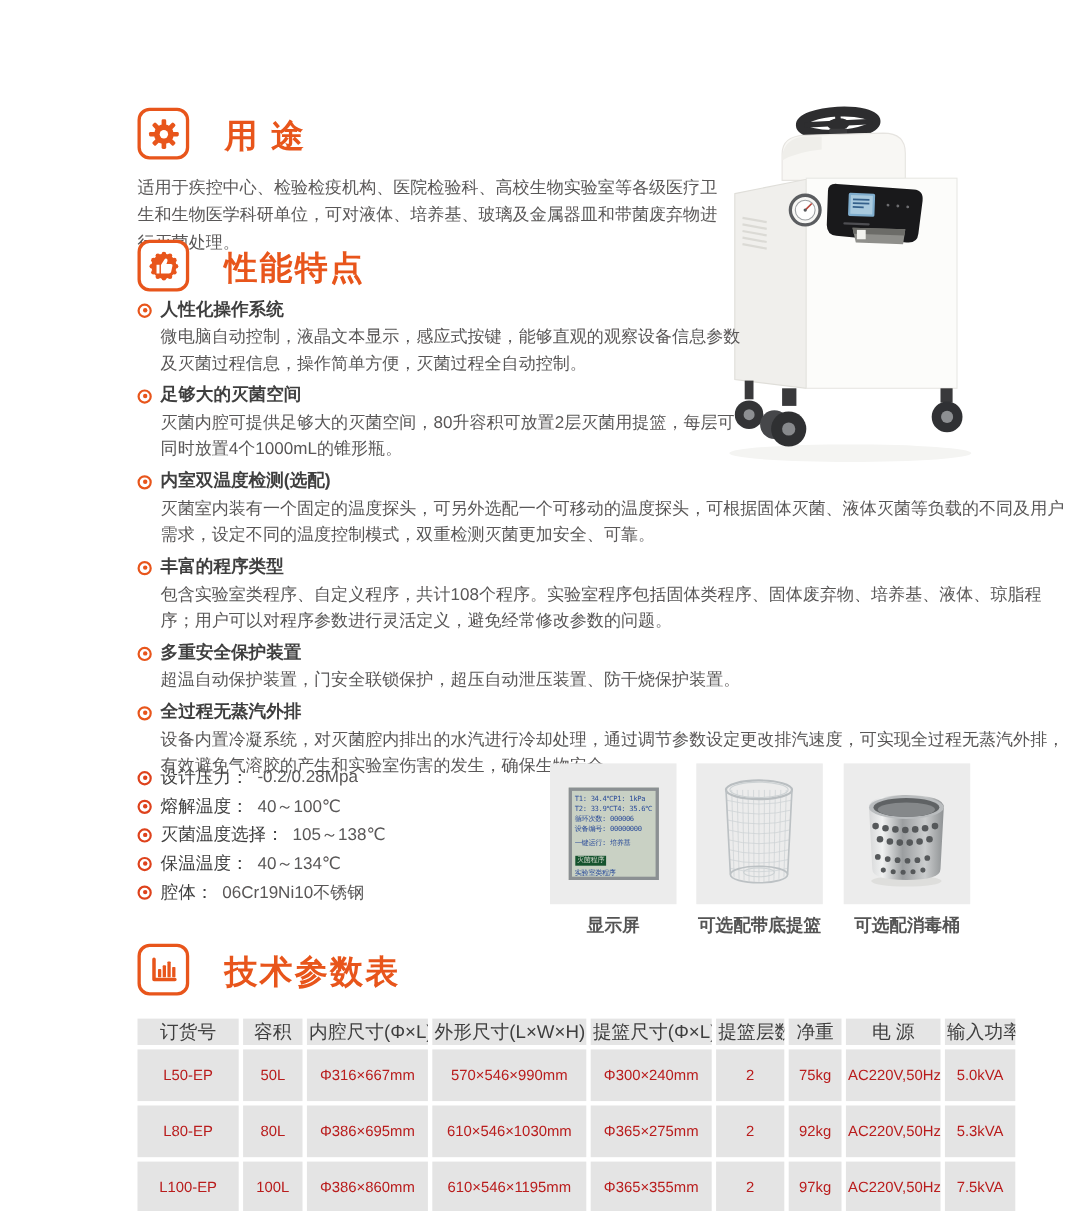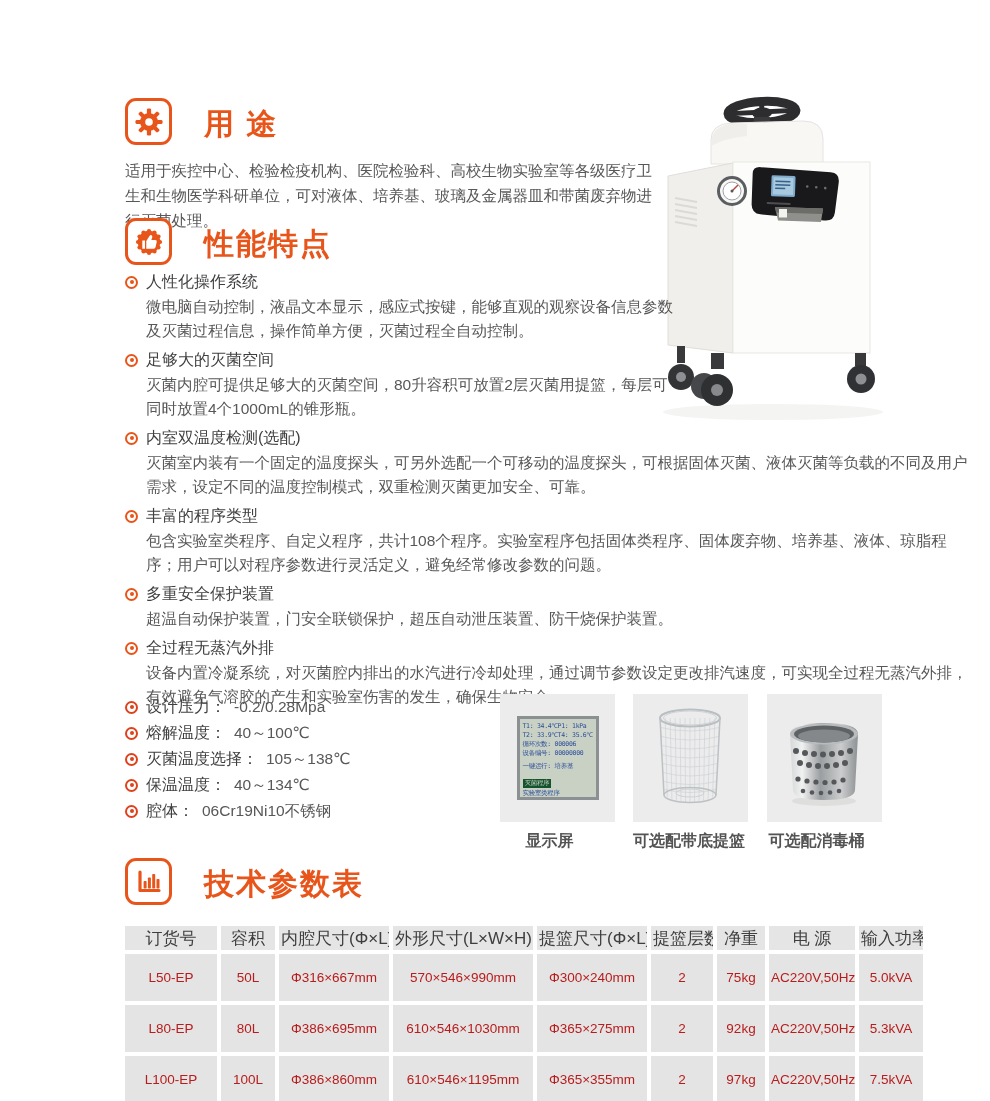--- a/index.html
+++ b/index.html
@@ -28,33 +28,33 @@
   .ring.red{border-color:var(--spec-ring)}
   .ring.red::after{background:var(--spec-ring)}
 
   
   #usage-body{width:542px;font-size:15.5px;line-height:25px;color:var(--txt-body)}
 
   
   #feature-list{width:850px}
   .feat-item{margin-bottom:5px}
   .feat-head{display:flex;align-items:center;gap:8px;height:24px}
-  .feat-head h3{margin:0;font-size:16px;line-height:24px;font-weight:normal;color:var(--txt-dark)}
+  .feat-head h3{margin:0;font-size:16px;line-height:24px;font-weight:bold;color:var(--txt-dark)}
   .feat-body{margin:1px 0 4px 21px;font-size:15.5px;line-height:24px;color:var(--txt-body)}
   .feat-item.narrow .feat-body{max-width:534px}
   .feat-item.wide  .feat-body{max-width:846px}
 
   
   #bottom-row{width:775px;height:168px}
   #spec-list{position:absolute;left:0;top:0;width:372px}
   .spec-row{display:flex;align-items:center;gap:8px;height:26px}
   .spec-label{font-size:16px;font-weight:normal;color:var(--txt-dark)}
   .spec-value{font-size:15.5px;color:var(--txt-body)}
 
-  .gal-card{position:absolute;top:0;width:99px}
+  .gal-card{position:absolute;top:0;width:115px}
   .gal-img{width:115px;height:128px;background:#ececec;display:flex;align-items:center;justify-content:center}
   .gal-cap{margin-top:9px;text-align:center;font-size:16px;font-weight:bold;color:#545454;white-space:nowrap}
 
   
   .lcd{width:82px;height:84px;background:#c9d1c4;border:3px solid #8b9093;padding:3px 3px;overflow:hidden}
   .lcd-line{font-size:6.5px;line-height:9px;color:#2c4d9a;white-space:nowrap;font-family:"DejaVu Sans Mono",monospace;letter-spacing:-0.3px}
   .lcd-line.hl{background:#14532d;color:#c9d1c4;display:inline-block;padding:0 2px}
   .lcd-line.gap{height:4px}
 
   

